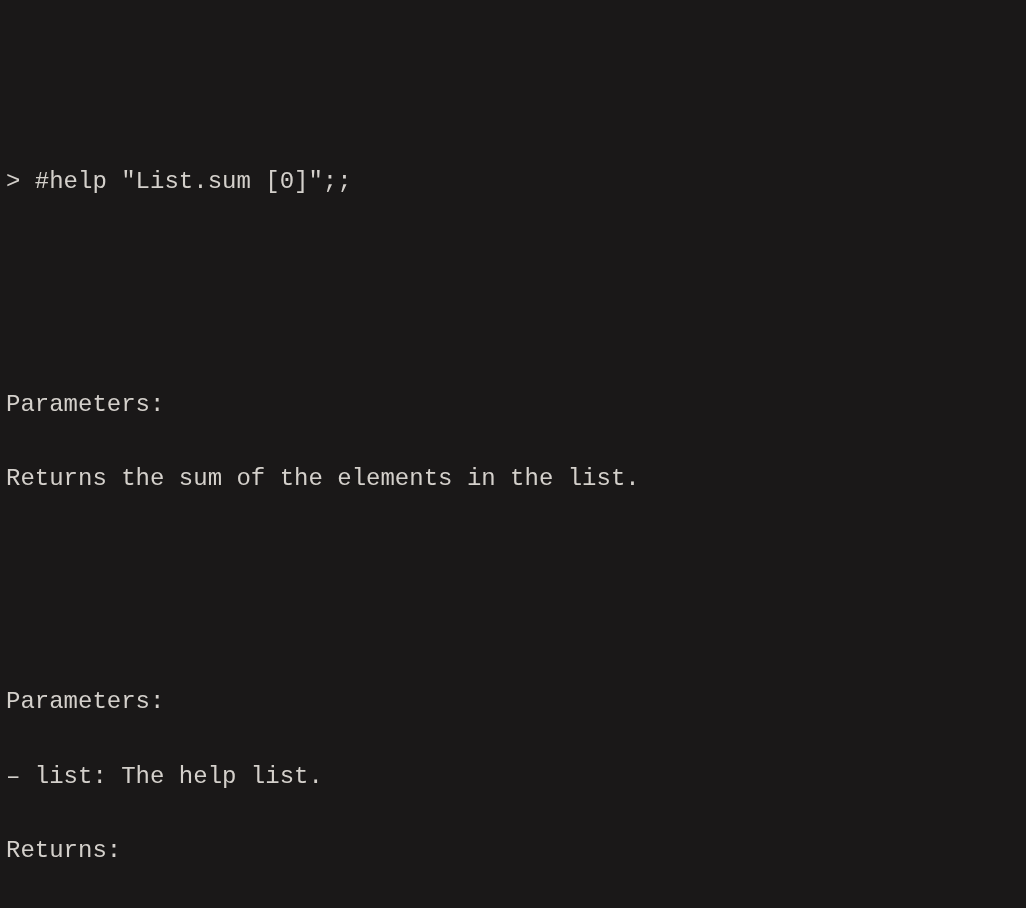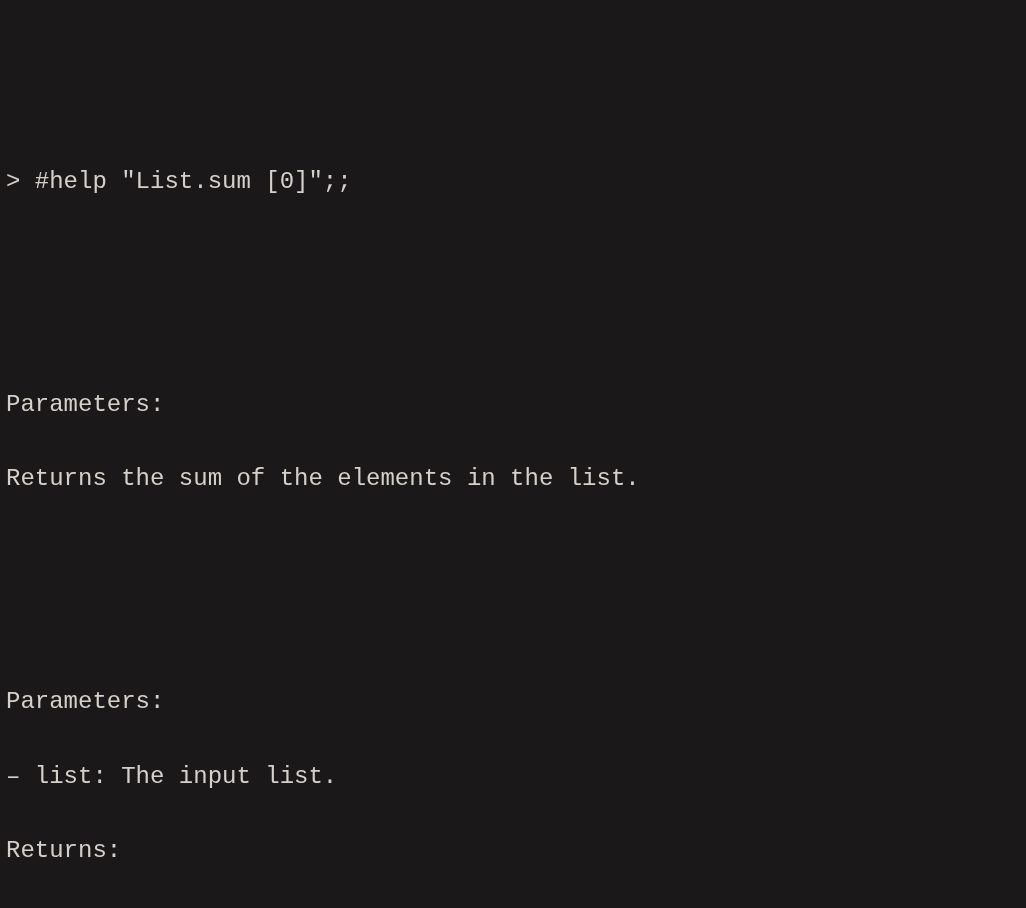--- a/index.html
+++ b/index.html
@@ -33,21 +33,21 @@
 
 
 <span class="terminal-line">&gt; #help "List.sum [0]";;</span>
 <span class="blank-line"></span>
 <span class="blank-line"></span>
 <span class="terminal-line">Parameters:</span>
 <span class="terminal-line">Returns the sum of the elements in the list.</span>
 <span class="blank-line"></span>
 <span class="blank-line"></span>
 <span class="terminal-line">Parameters:</span>
-<span class="terminal-line">– list: The input list.</span>
+<span class="terminal-line">– list: The help list.</span>
 <span class="terminal-line">Returns:</span>
 <span class="terminal-line">The resulting sum.</span>
 
 
 
 
 
 
 
 

